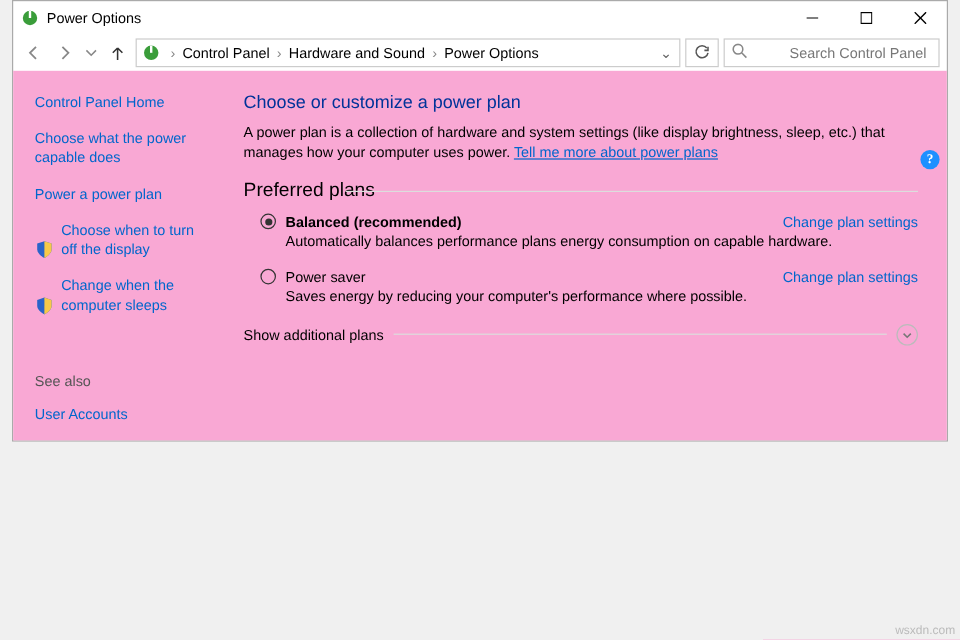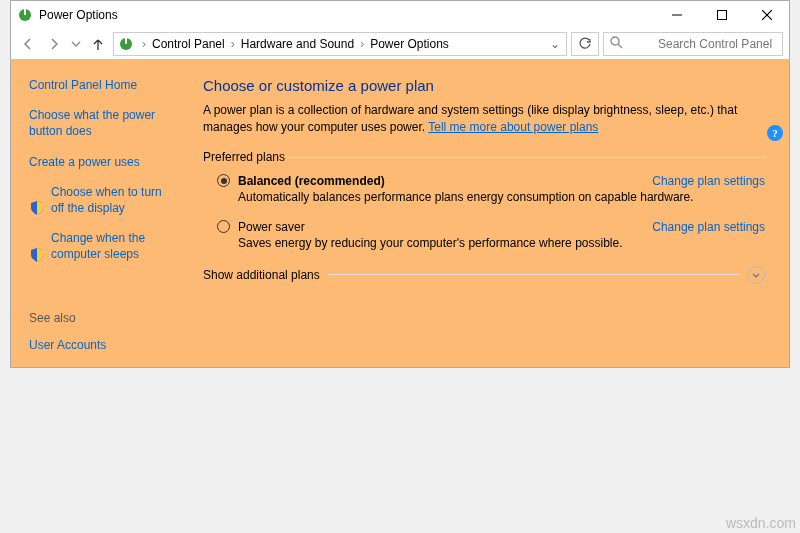--- a/index.html
+++ b/index.html
@@ -79,21 +79,21 @@
   .search-box {
     width: 180px; height:24px; border:1px solid #ccc;
     display:flex; align-items:center; padding-left:6px;
     color:#777;
     gap:29px;
   }
   .search-box .search-icon { margin-right:6px; color:#777; }
   .search-box .ph { font-size:12px; }
   
   .body {
-    flex:1; display:flex; background:#fdba74; position:relative;
+    flex:1; display:flex; background:#f9a8d4; position:relative;
   }
   .sidebar {
     width: 180px;
     padding: 18px 16px 10px 18px;
     display:flex; flex-direction:column;
     font-size: 12px;
   }
   .sidebar a.link {
     color:#0066cc; text-decoration:none;
     margin-bottom:14px; line-height:1.35;
@@ -115,21 +115,21 @@
     color:#003399;
     font-size: 15px;
     margin-bottom:8px;
   }
   .desc {
     font-size:12px; line-height:1.4; color:#000;
     margin-bottom:14px;
   }
   .desc a { color:#0066cc; text-decoration:underline; }
   .fieldset-label {
-    font-size:12px; color:#000;
+    font-size:16px; color:#000;
     position:relative; margin-bottom:10px;
   }
   .fieldset-label::after {
     content:""; position:absolute; left:85px; right:0; top:50%;
     border-top:1px solid #ddd;
   }
   .plan {
     padding-left:14px;
     margin-bottom:16px;
   }
@@ -165,21 +165,21 @@
   .help-badge {
     position:absolute; right:6px; top:66px;
     width:16px;height:16px;border-radius:50%;
     background:#1e90ff; color:#fff;
     display:flex;align-items:center;justify-content:center;
     font-size:11px; font-weight:bold;
     font-family: Georgia, serif;
   }
   .watermark {
     position:absolute; right:4px; bottom:2px;
-    font-size:14px; color:#bbb;text-align:right;
+    font-size:10px; color:#bbb;text-align:right;
   }
 </style>
 </head>
 <body>
 
 <div class="window">
 
   <div class="titlebar">
     <span class="app-icon">
       <svg width="16" height="16" viewBox="0 0 16 16">
@@ -261,22 +261,22 @@
           </svg>
       </span>
       <span class="ph">Search Control Panel</span>
     </div>
   </div>
 
   <div class="body">
 
     <div class="sidebar">
       <a class="link">Control Panel Home</a>
-      <a class="link">Choose what the power button does</a>
-      <a class="link">Create a power uses</a>
+      <a class="link">Choose what the power capable does</a>
+      <a class="link">Power a power plan</a>
 
       <div class="item-row">
         <span class="icon-slot">
           <svg width="16" height="16" viewBox="0 0 16 16">
               <path d="M8 1 L14 3 L14 8 C14 12 8 15 8 15 C8 15 2 12 2 8 L2 3 Z" fill="#2a63c9"></path>
               <path d="M8 1 L14 3 L14 8 C14 12 8 15 8 15 Z" fill="#f7c948"></path>
             </svg>
         </span>
         <a>Choose when to turn off the display</a>
       </div>

